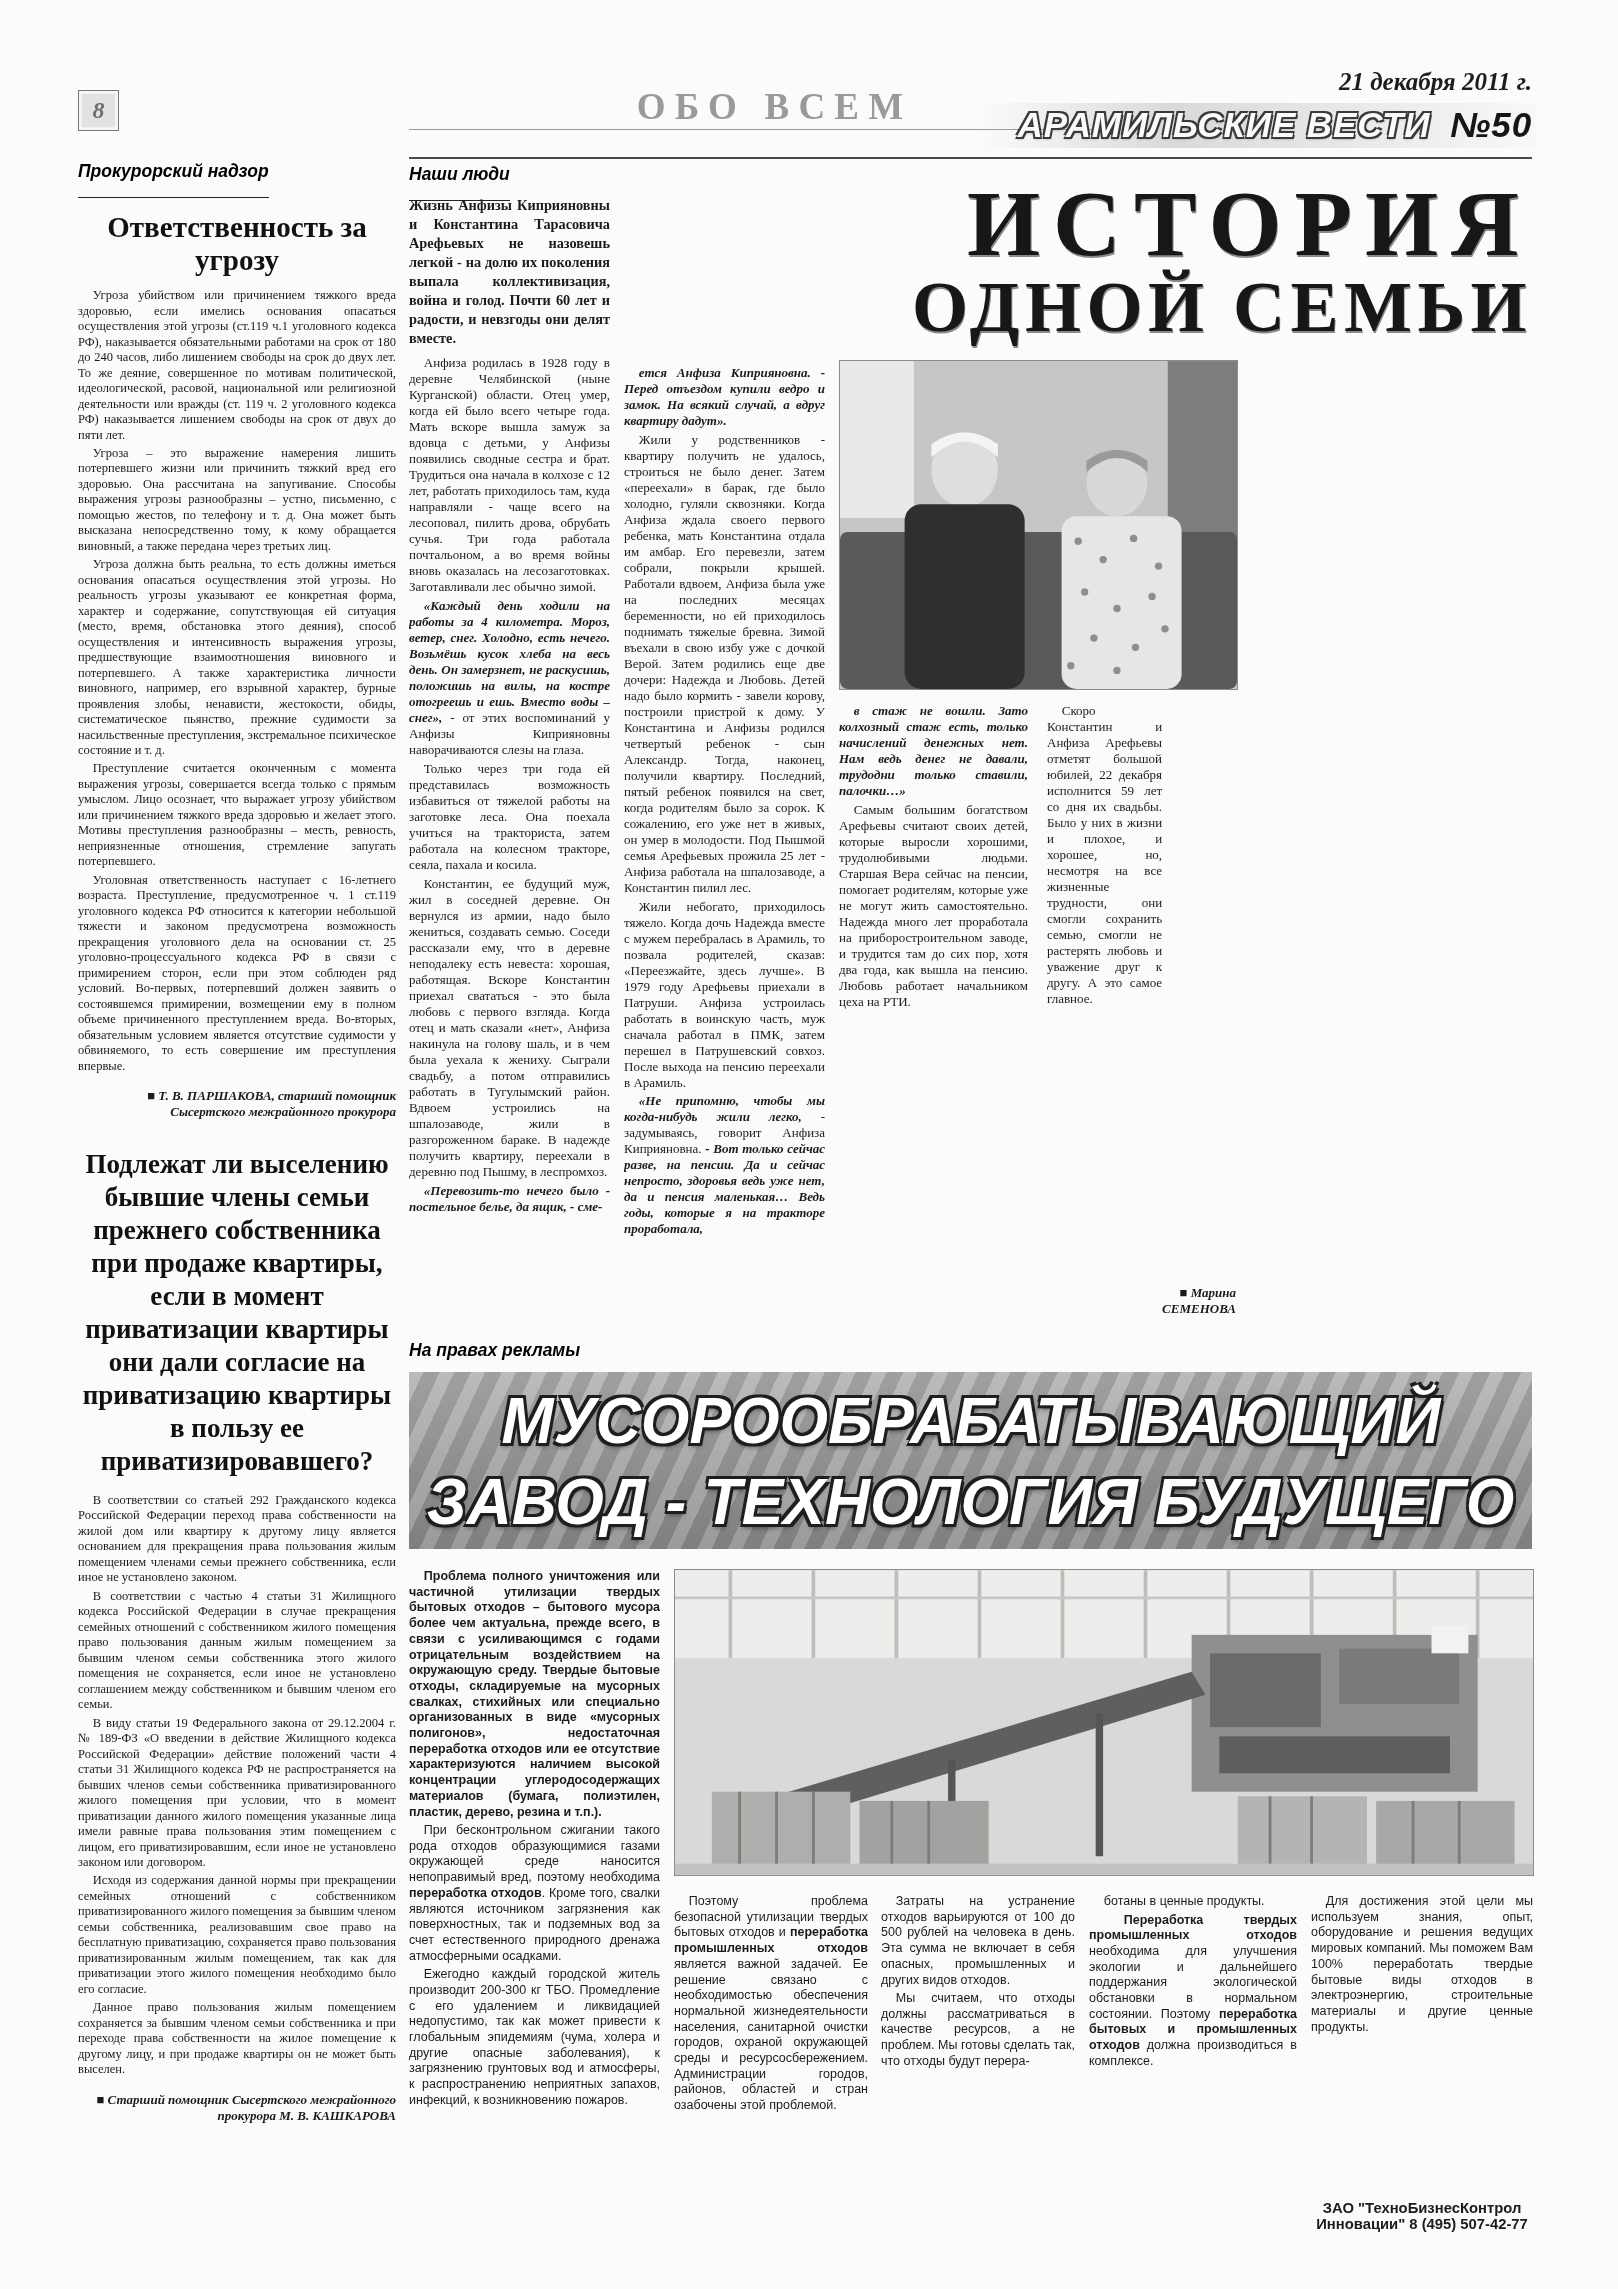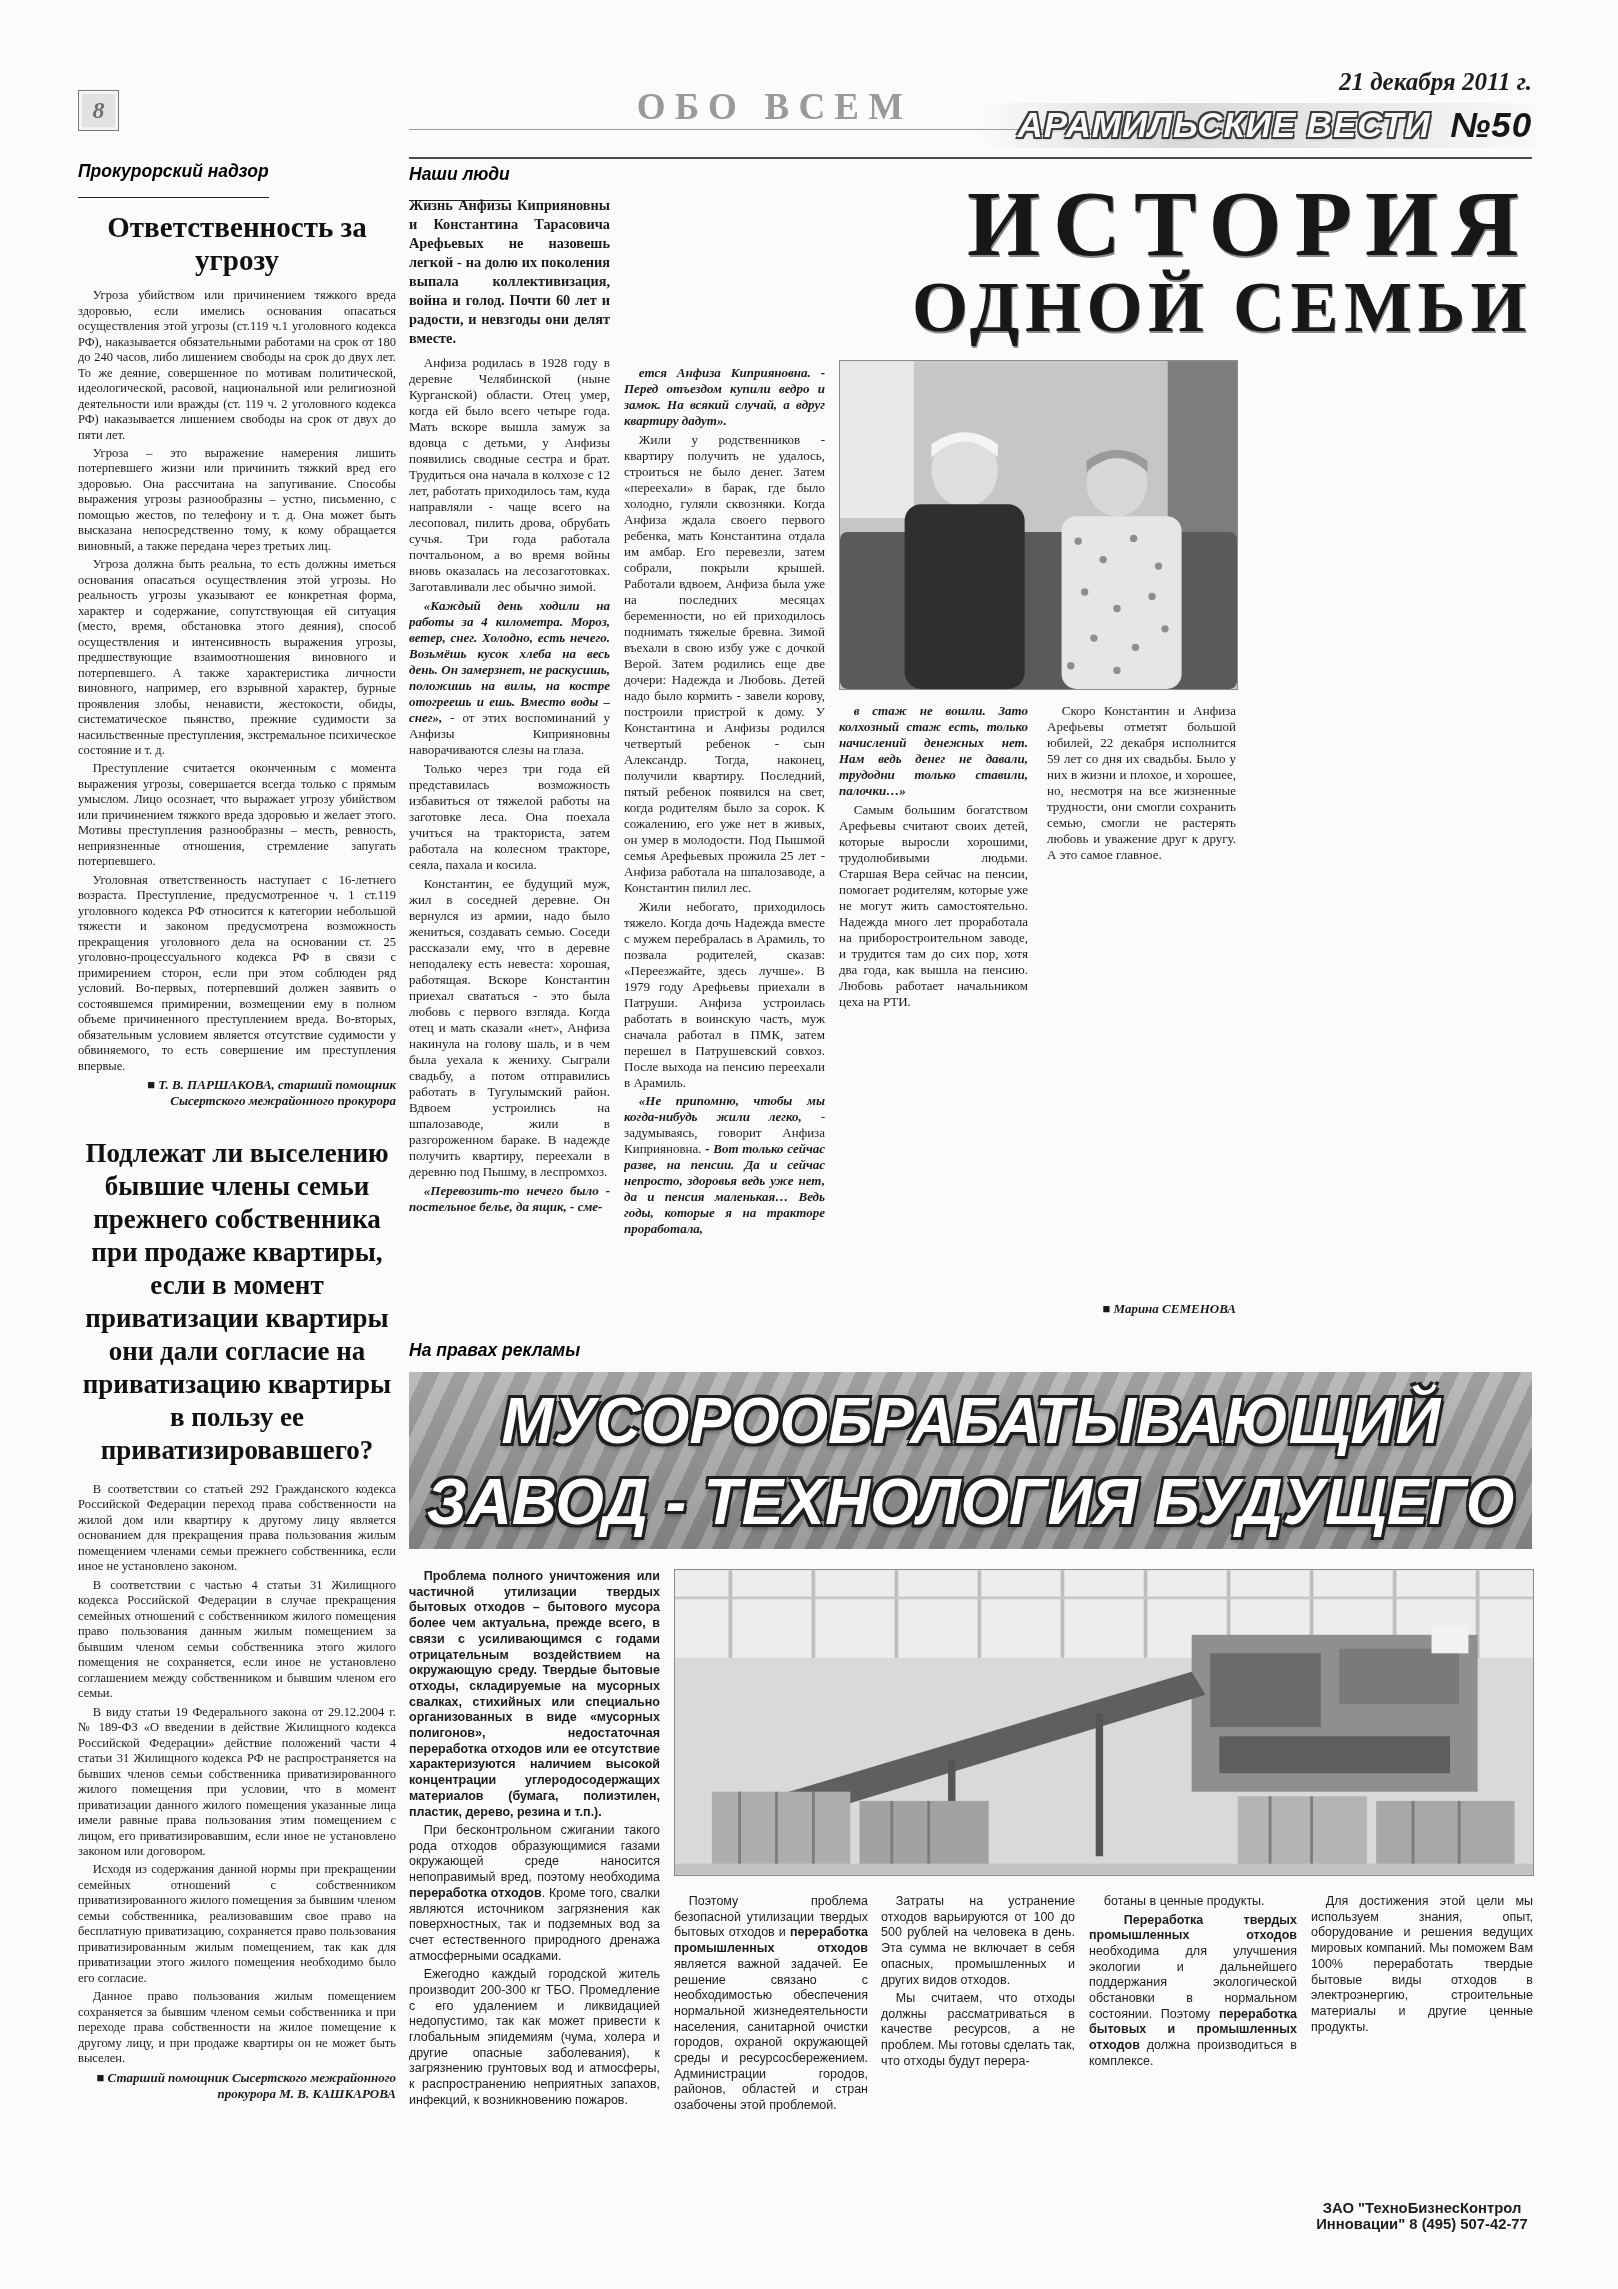--- a/index.html
+++ b/index.html
@@ -39,21 +39,21 @@
   
   .rubric{
     display:inline-block;font:italic bold 17.5px "Liberation Sans", sans-serif;color:#000000;
     border-bottom:1.8px solid #222;padding-bottom:15px;
   }
   
   .body p{margin:0 0 2.8px;text-indent:14.8px;text-align:justify;}
   .body p.q, .body span.q{font-weight:bold;font-style:italic;}
   .body p.b{font-weight:bold;}
   .sigline{
-    text-align:right;font:italic bold 13px "Liberation Serif", serif;margin-top:3px;
+    text-align:right;font:italic bold 13px "Liberation Serif", serif;margin-top:14px;
   }
   
   .leftcol{position:absolute;left:78px;top:161px;width:318px;}
   .leftcol .a-title{
     font:bold 29px "Liberation Serif", serif;text-align:center;margin:13px 0 11px;color:#111;
   }
   .leftcol .body{font-size:12.5px;line-height:15.5px;}
   .leftcol .q-title{
     font:bold 27px "Liberation Serif", serif;line-height:33px;text-align:center;
     margin:28px 0 14.8px;color:#111;
@@ -67,21 +67,21 @@
   }
   .story-headline .l1{font-size:94px;line-height:92px;letter-spacing:13px;}
   .story-headline .l2{font-size:72px;line-height:76px;letter-spacing:5.5px;}
   .scol{position:absolute;font-size:13px;line-height:16px;overflow:hidden;}
   .scol .lead{
     font-weight:bold;font-size:14.3px;line-height:19px;text-indent:0;margin-bottom:7.4px;
   }
   .s-col1{left:409px;top:196px;width:201px;height:1121px;}
   .s-col2{left:624px;top:365px;width:201px;height:952px;}
   .s-col3{left:839px;top:703px;width:189px;height:614px;}
-  .s-col4{left:1047px;top:703px;width:189px;height:614px;display:flex;flex-direction:column;}
+  .s-col4{left:1047px;top:703px;width:189px;height:614px;display:flex;flex-direction:row;}
   .s-col4 .sigline{margin-top:auto;}
   .story-photo{
     position:absolute;left:839px;top:360px;width:397px;height:328px;
     border:0.9px solid #8c8c8c;background:#c4c4c4;overflow:hidden;
   }
   
   .ad-rubric{position:absolute;left:409px;top:1340px;}
   .ad-headline{
     position:absolute;left:409px;top:1372px;width:1123px;height:177px;
     background:

